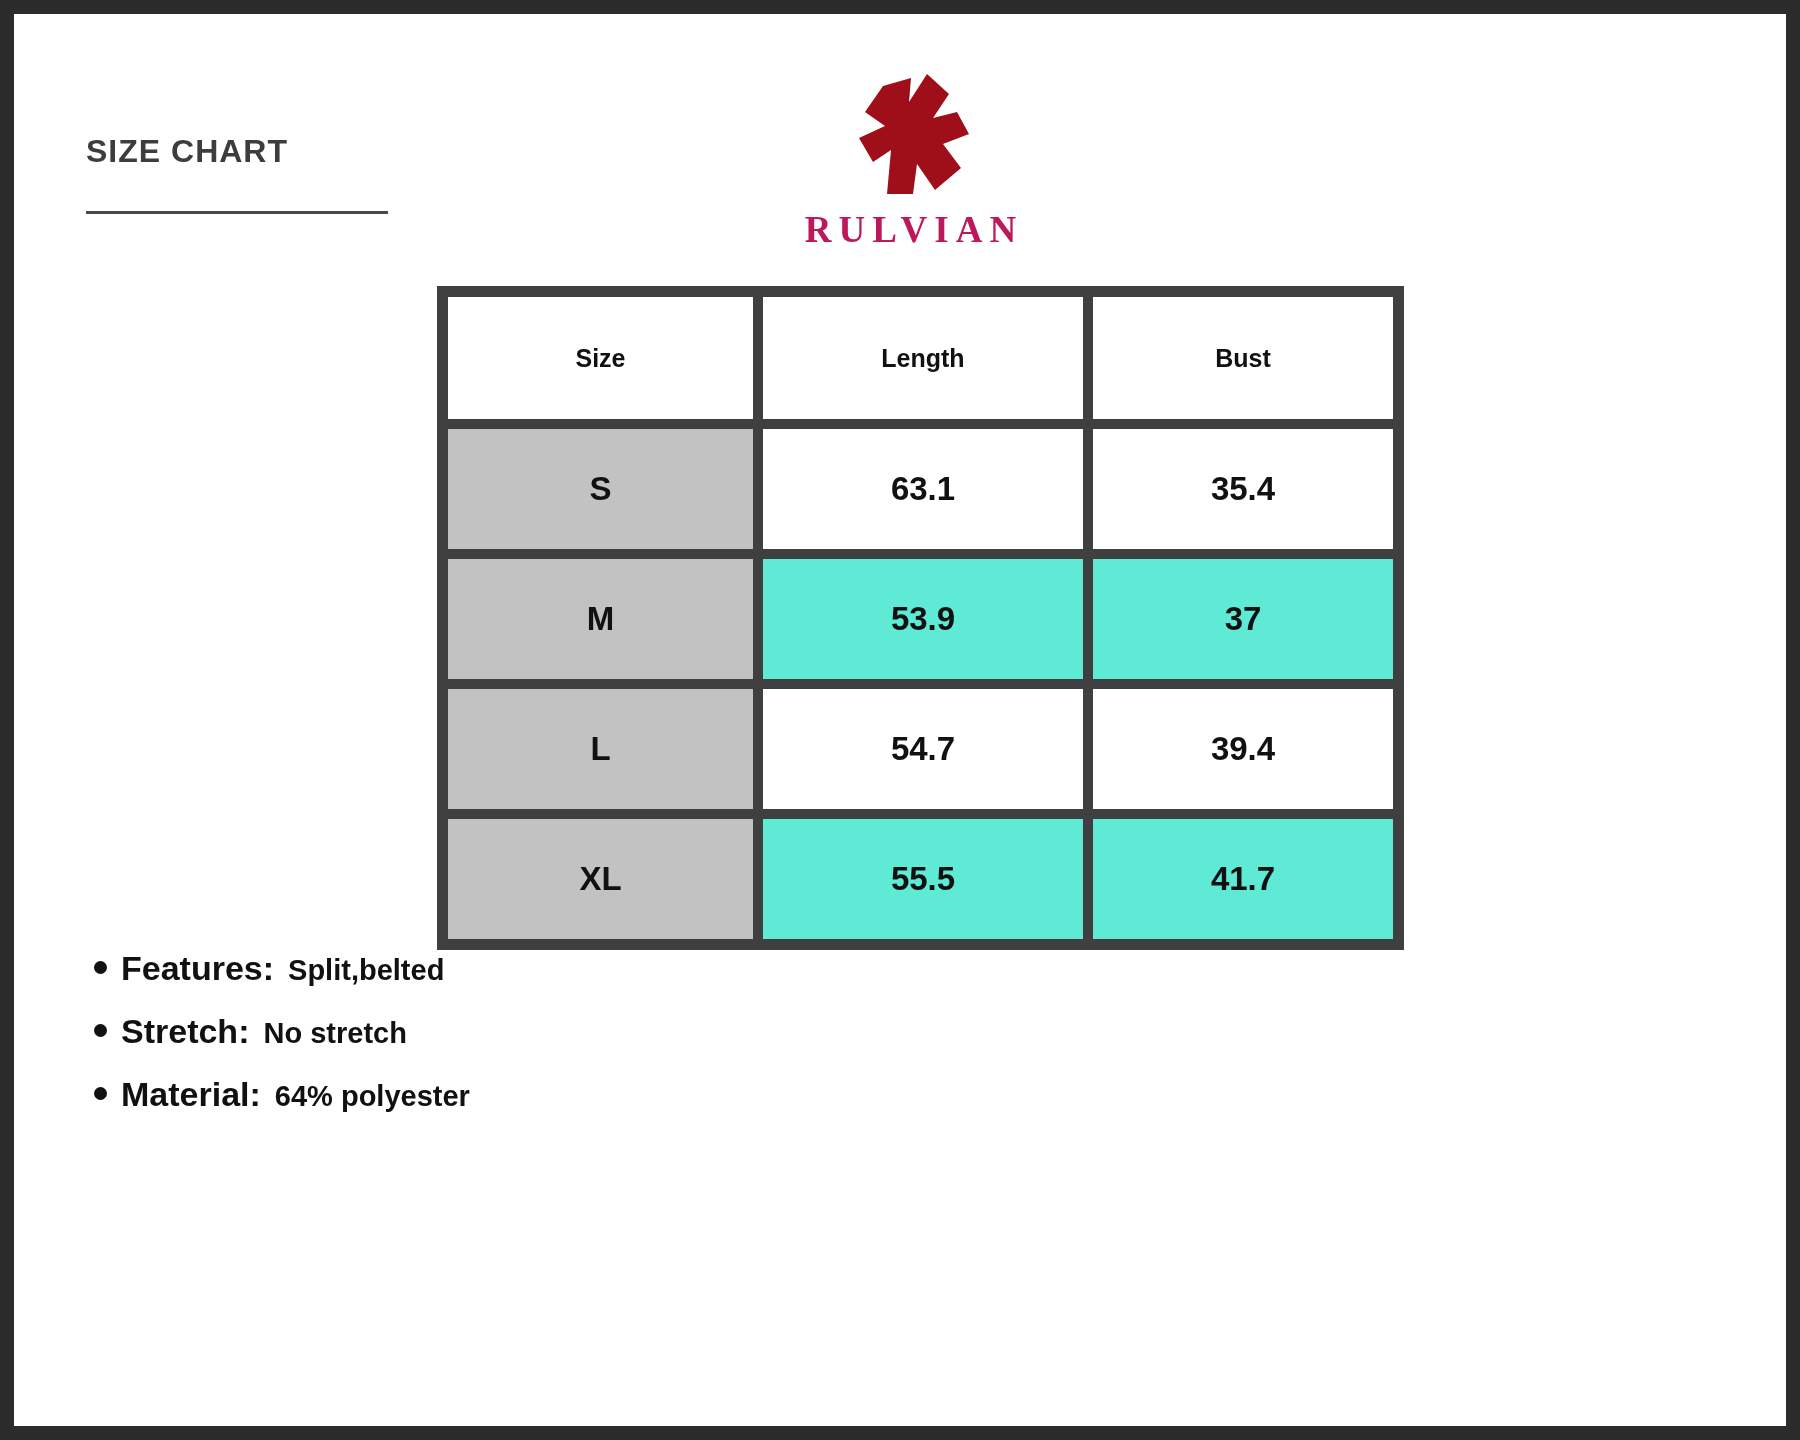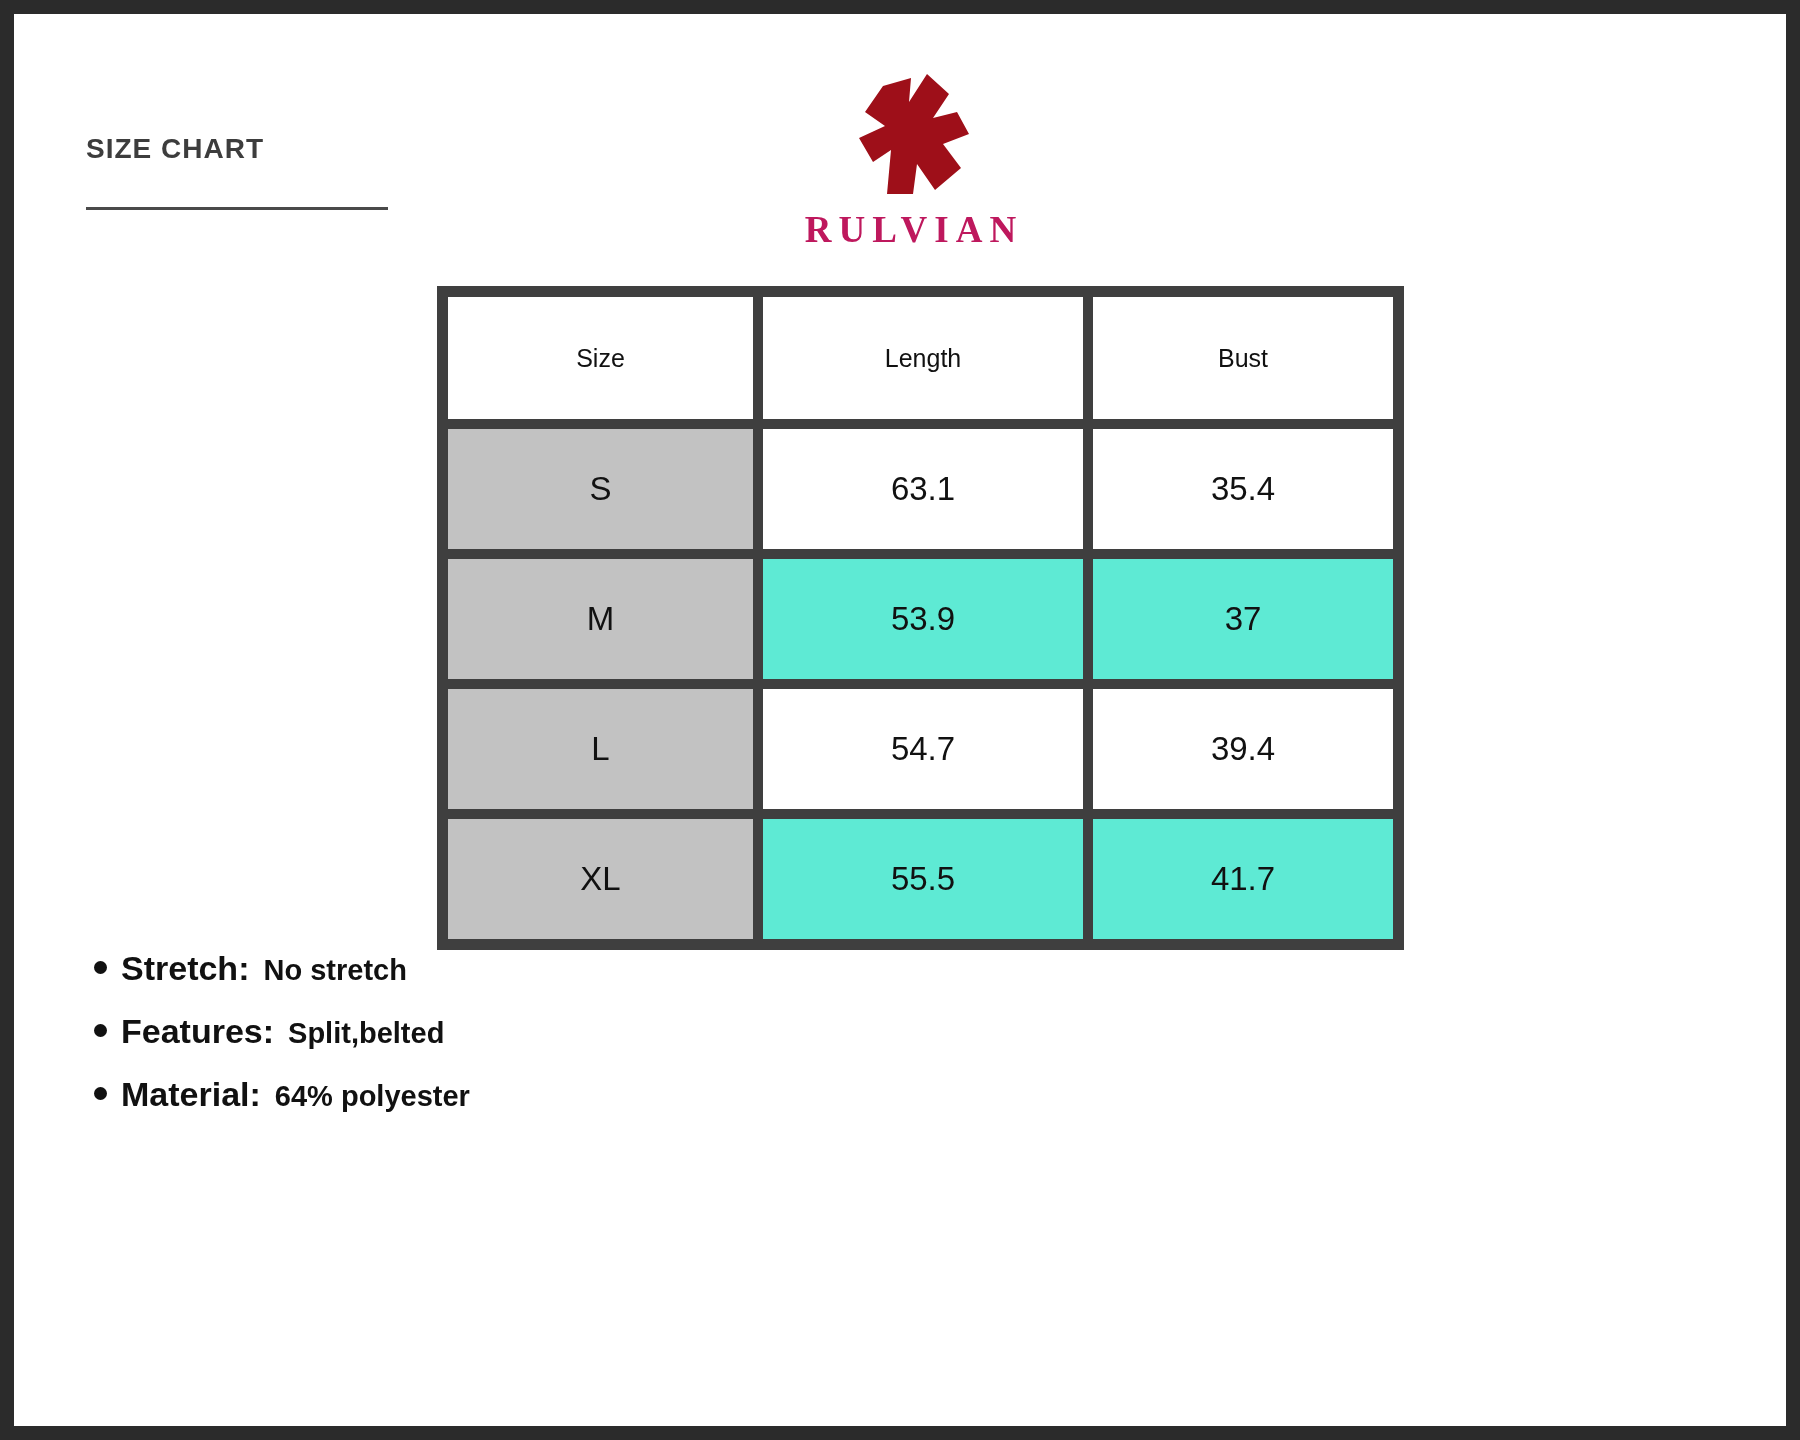--- a/index.html
+++ b/index.html
@@ -28,21 +28,21 @@
   }
 
   
   .title-block {
     position: absolute;
     left: 72px;
     top: 120px;
     width: 320px;
   }
   .title {
-    font-size: 28px;
+    font-size: 32px;
     font-weight: bold;
     color: #3d3d3d;
     letter-spacing: 1px;
     margin: 0;
     line-height: 1.1;
   }
   .title-rule {
     margin-top: 42px;
     width: 302px;
     height: 3px;
@@ -80,21 +80,21 @@
     border-collapse: separate;
     border-spacing: 0;
     table-layout: fixed;
     background: #3f3f3f;
     border: 6px solid #3f3f3f;
   }
   table.size-table td, table.size-table th {
     border: 5px solid #3f3f3f;
     text-align: center;
     vertical-align: middle;
-    font-weight: normal;
+    font-weight: bold;
     color: #111111;
     background: #ffffff;
     padding: 0;
   }
   col.c-size { width: 315px; }
   col.c-len  { width: 330px; }
   col.c-bust { width: 310px; }
 
   thead th {
     height: 122px;
@@ -201,27 +201,27 @@
             <td class="val">55.5</td>
             <td class="val">41.7</td>
           </tr>
         </tbody>
       </table>
     </div>
 
     <div class="bullets">
       <div class="bullet-row">
         <span class="dot"></span>
-        <span class="b-label">Stretch:</span>
-        <span class="b-value">No stretch</span>
+        <span class="b-label">Features:</span>
+        <span class="b-value">Split,belted</span>
       </div>
       <div class="bullet-row">
         <span class="dot"></span>
-        <span class="b-label">Features:</span>
-        <span class="b-value">Split,belted</span>
+        <span class="b-label">Stretch:</span>
+        <span class="b-value">No stretch</span>
       </div>
       <div class="bullet-row">
         <span class="dot"></span>
         <span class="b-label">Material:</span>
         <span class="b-value">64% polyester</span>
       </div>
     </div>
 
   </div>
 </div>

